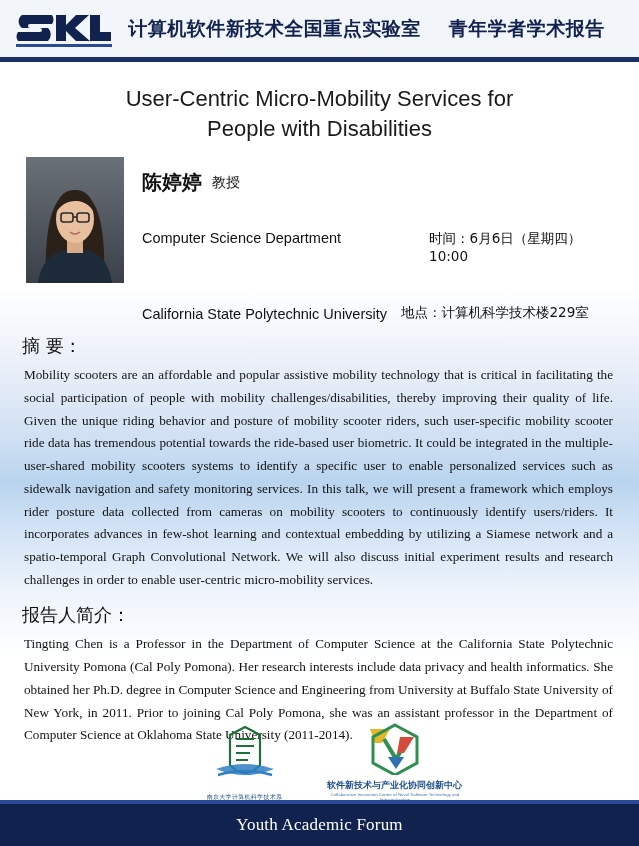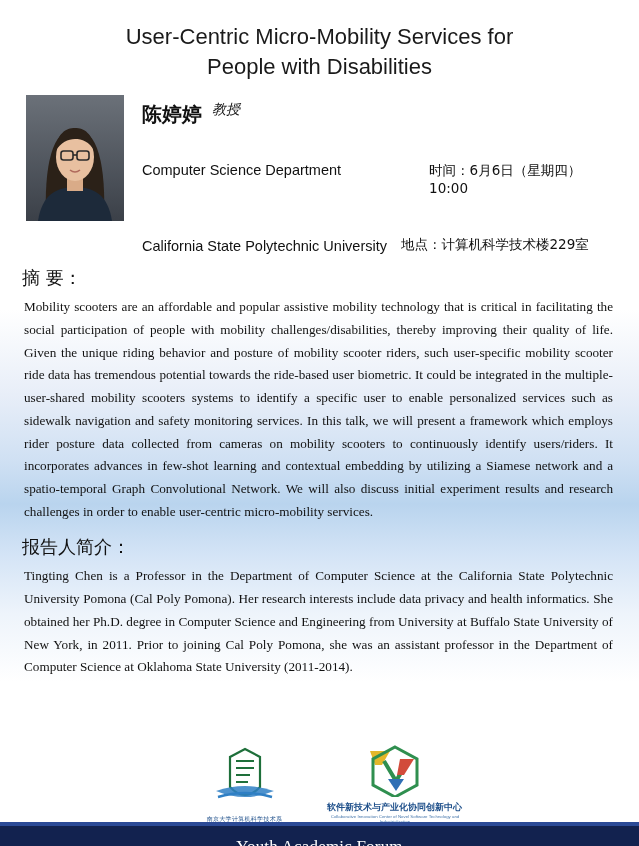--- a/index.html
+++ b/index.html
@@ -87,35 +87,34 @@
     background: #3a3f45;
   }
   .portrait svg { display: block; }
   .speaker-info {
     flex: 1;
     padding-left: 18px;
     position: relative;
   }
   .speaker-name-row {
     display: flex;
-    align-items: flex-start;
+    align-items: center;
     gap: 10px;
-    margin-top: 6px;
+    margin-top: 12px;
   }
   .speaker-name {
     font-family: "DejaVu Sans", sans-serif;
     font-size: 20px;
     font-weight: bold;
     color: #111;
   }
   .speaker-rank {
     font-family: "DejaVu Sans", sans-serif;
     font-size: 14px;
     color: #111;
-    font-style: italic;
   }
   .row-dept {
     display: flex;
     align-items: baseline;
     margin-top: 34px;
   }
   .dept {
     font-size: 14.5px;
     color: #111;
     flex: 0 0 auto;
@@ -215,20 +214,36 @@
     font-size: 17px;
     color: #ffffff;
     letter-spacing: 0.2px;
   }
 </style>
 </head>
 <body>
 
 <div class="poster">
 
+  <div class="header">
+    <div class="logo">
+      <svg width="96" height="44" viewBox="0 0 96 44" xmlns="http://www.w3.org/2000/svg">
+        <g fill="#12224f">
+          <path d="M6 8 h30 a8 8 0 0 1 0 9 h-22 a2 2 0 0 0 0 4 h18 a9 9 0 0 1 0 13 h-30 a8 8 0 0 1 0 -9 h22 a2 2 0 0 0 0 -4 h-18 a8 8 0 0 1 0 -13 z"></path>
+          <path d="M40 8 h10 v10 l10 -10 h13 l-14 13 15 13 h-14 l-10 -10 v10 h-10 z"></path>
+          <path d="M74 8 h10 v17 h11 v9 h-21 z"></path>
+        </g>
+        <rect x="0" y="37" width="96" height="3" fill="#2b4a96"></rect>
+      </svg>
+    </div>
+    <div class="header-titles">
+      <div class="header-title-main">计算机软件新技术全国重点实验室</div>
+      <div class="header-title-sub">青年学者学术报告</div>
+    </div>
+  </div>
 
   <div class="talk-title">
     <div>User-Centric Micro-Mobility Services for</div>
     <div>People with Disabilities</div>
   </div>
 
   <div class="speaker">
     <div class="portrait">
       <svg width="98" height="126" viewBox="0 0 98 126" xmlns="http://www.w3.org/2000/svg">
         <defs>

